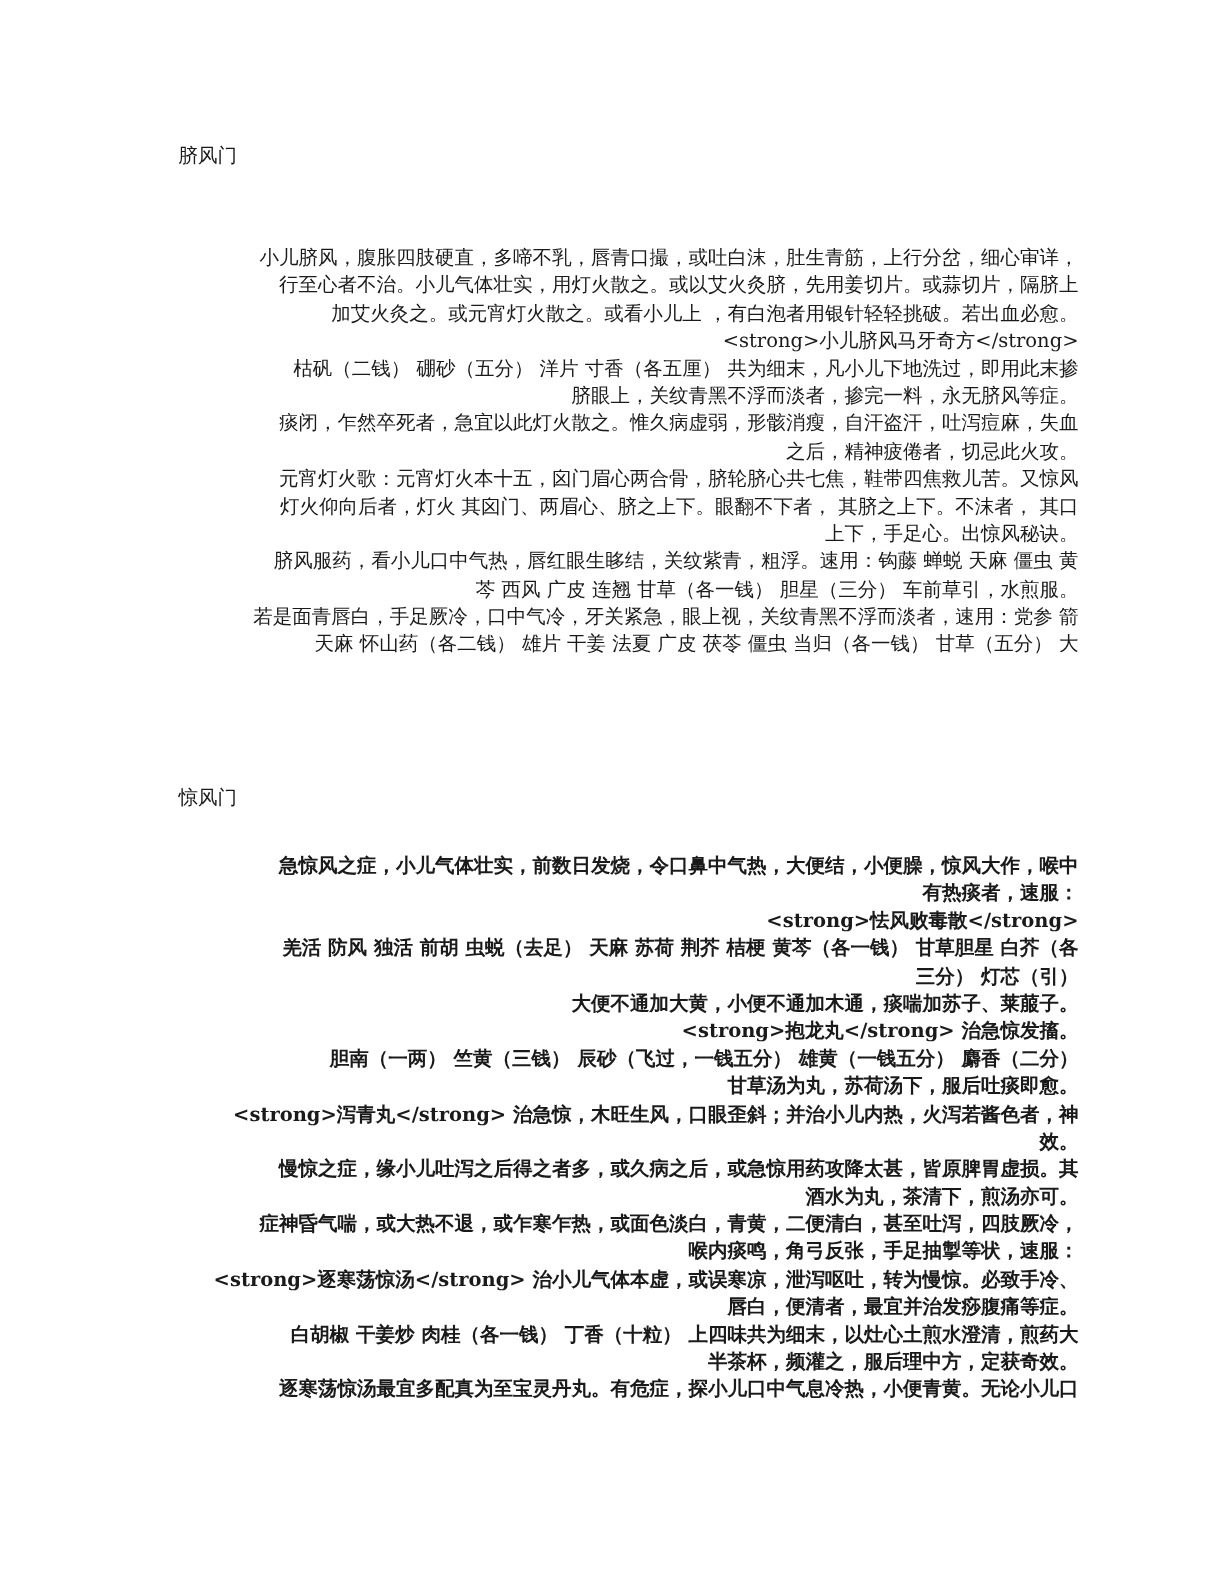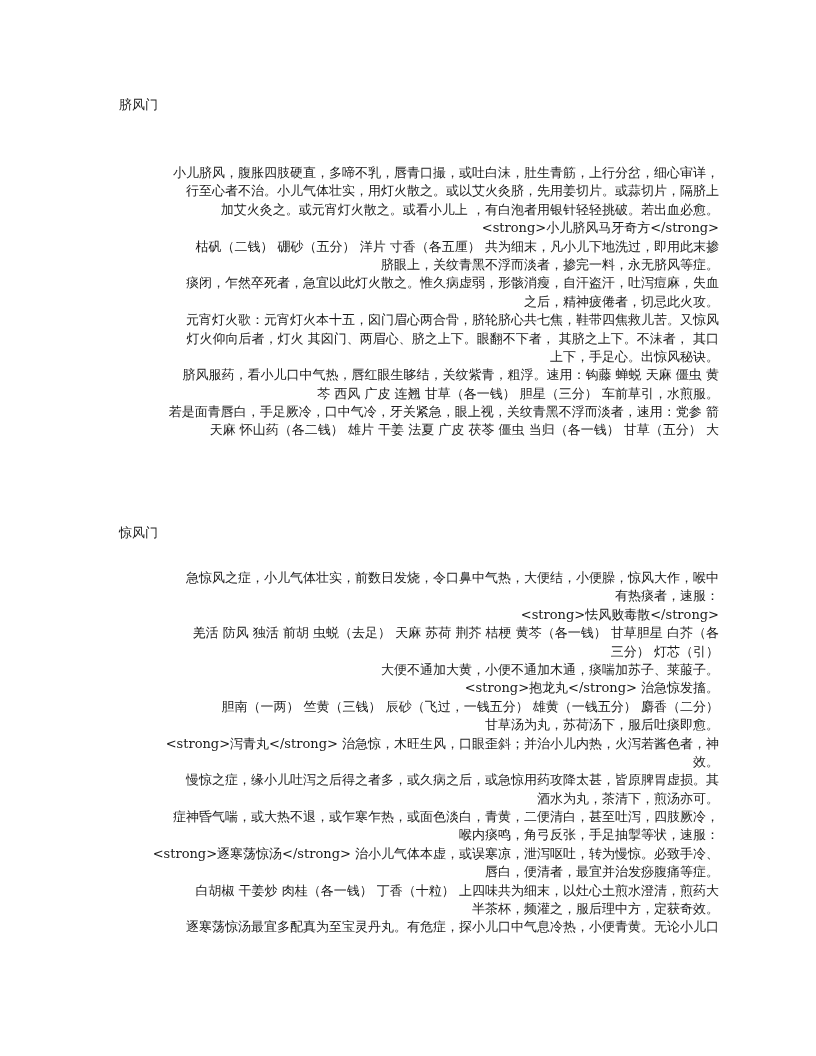--- a/index.html
+++ b/index.html
@@ -38,21 +38,21 @@
     <span class="line">灯火仰向后者，灯火 其囟门、两眉心、脐之上下。眼翻不下者， 其脐之上下。不沫者， 其口</span>
     <span class="line">上下，手足心。出惊风秘诀。</span>
     <span class="line">脐风服药，看小儿口中气热，唇红眼生眵结，关纹紫青，粗浮。速用：钩藤 蝉蜕 天麻 僵虫 黄</span>
     <span class="line">芩 西风 广皮 连翘 甘草（各一钱） 胆星（三分） 车前草引，水煎服。</span>
     <span class="line">若是面青唇白，手足厥冷，口中气冷，牙关紧急，眼上视，关纹青黑不浮而淡者，速用：党参 箭</span>
     <span class="line">天麻 怀山药（各二钱） 雄片 干姜 法夏 广皮 茯苓 僵虫 当归（各一钱） 甘草（五分） 大</span>
   </div>
 
   <div class="heading" style="top:496px;margin-top:28px;">惊风门</div>
 
-  <div class="block" style="top:569px;">
+  <div class="block" style="top:569px;font-weight:bold;">
     <span class="line">急惊风之症，小儿气体壮实，前数日发烧，令口鼻中气热，大便结，小便臊，惊风大作，喉中</span>
     <span class="line">有热痰者，速服：</span>
     <span class="line">&lt;strong&gt;怯风败毒散&lt;/strong&gt;</span>
     <span class="line">羌活 防风 独活 前胡 虫蜕（去足） 天麻 苏荷 荆芥 桔梗 黄芩（各一钱） 甘草胆星 白芥（各</span>
     <span class="line">三分） 灯芯（引）</span>
     <span class="line">大便不通加大黄，小便不通加木通，痰喘加苏子、莱菔子。</span>
     <span class="line">&lt;strong&gt;抱龙丸&lt;/strong&gt; 治急惊发搐。</span>
     <span class="line">胆南（一两） 竺黄（三钱） 辰砂（飞过，一钱五分） 雄黄（一钱五分） 麝香（二分）</span>
     <span class="line">甘草汤为丸，苏荷汤下，服后吐痰即愈。</span>
     <span class="line">&lt;strong&gt;泻青丸&lt;/strong&gt; 治急惊，木旺生风，口眼歪斜；并治小儿内热，火泻若酱色者，神</span>

